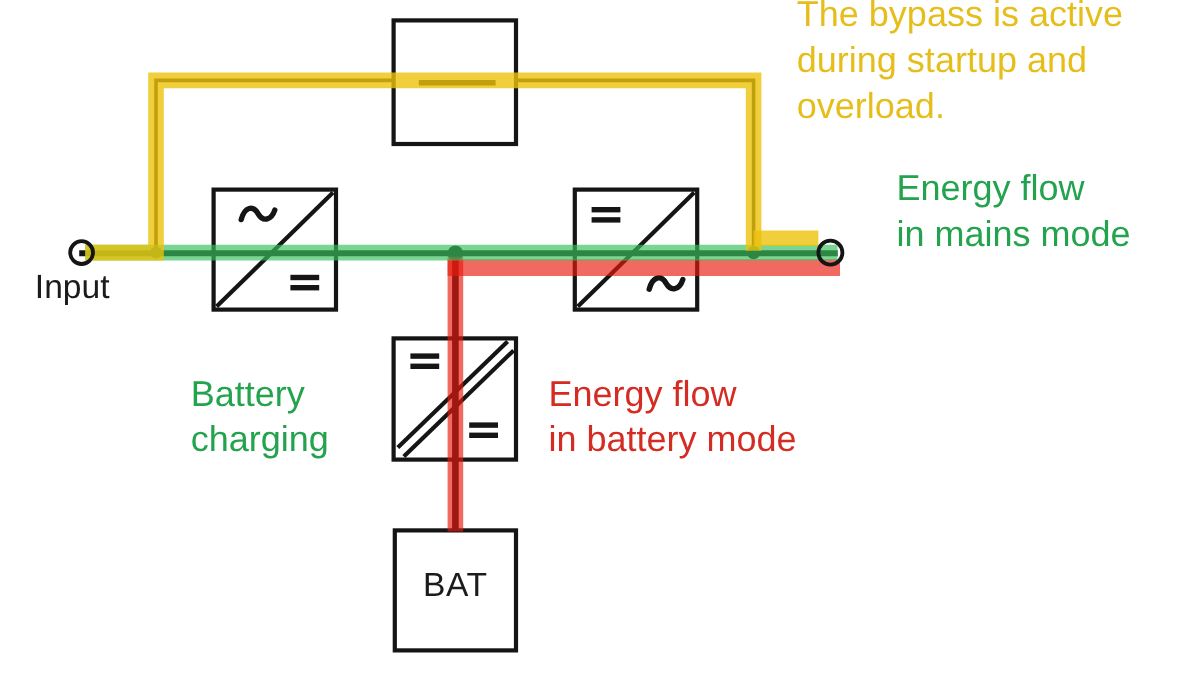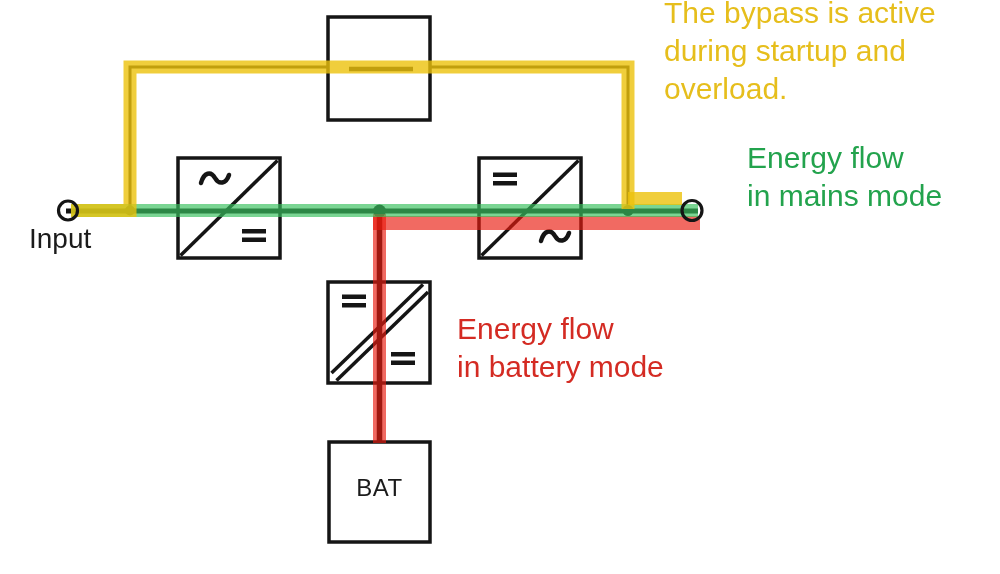--- a/index.html
+++ b/index.html
@@ -54,21 +54,21 @@
     white-space: pre-line;
     color: #1b1b1b;
     -webkit-user-select: none;
     user-select: none;
   }
   .label.big   { font-size: 30px; line-height: 38px; }
   .label.small { font-size: 28px; line-height: 32px; }
   .label.bat {
     width: 101px;
     text-align: center;
-    font-size: 24px;
+    font-size: 28px;
     line-height: 34px;
     letter-spacing: 0.5px;
   }
 </style>
 </head>
 <body>
 
 <div class="canvas">
 
   <svg class="circuit" width="1000" height="574" viewBox="0 0 1000 574">
@@ -130,16 +130,18 @@
   <div class="label small" style="left:29px;  top:223px;">Input</div>
   <div class="label bat" style="left:329px; top:471px;">BAT</div>
 
   <div class="label big" style="left: 664px; top: -6px; color: rgb(230, 190, 28);">The bypass is active
 during startup and
 overload.</div>
 
   <div class="label big" style="left: 747px; top: 139px; color: rgb(35, 163, 77);">Energy flow
 in mains mode</div>
 
+  <div class="label big" style="left: 159px; top: 310px; color: rgb(35, 163, 77);">Battery
+charging</div>
 
   <div class="label big" style="left: 457px; top: 310px; color: rgb(212, 43, 35);">Energy flow
 in battery mode</div>
 </div>
 
 </body></html>

